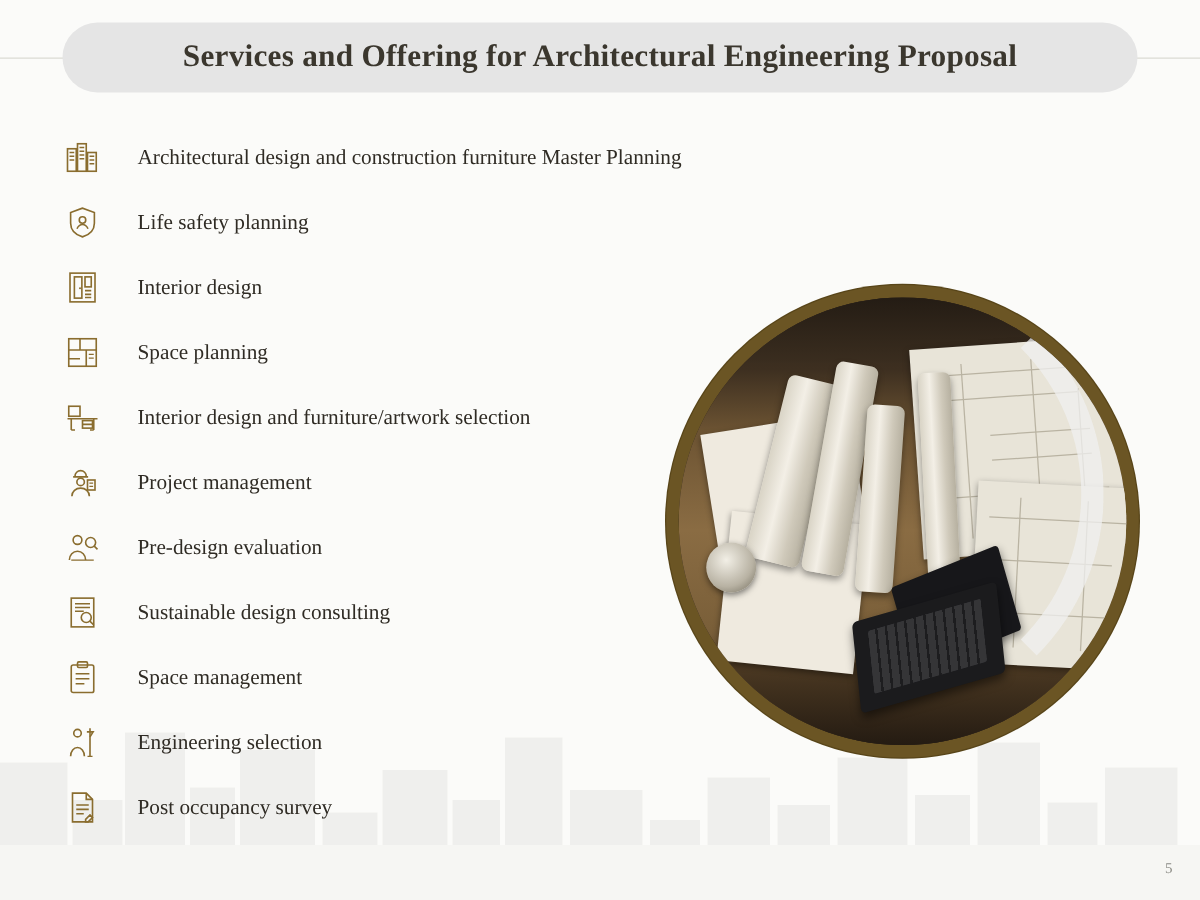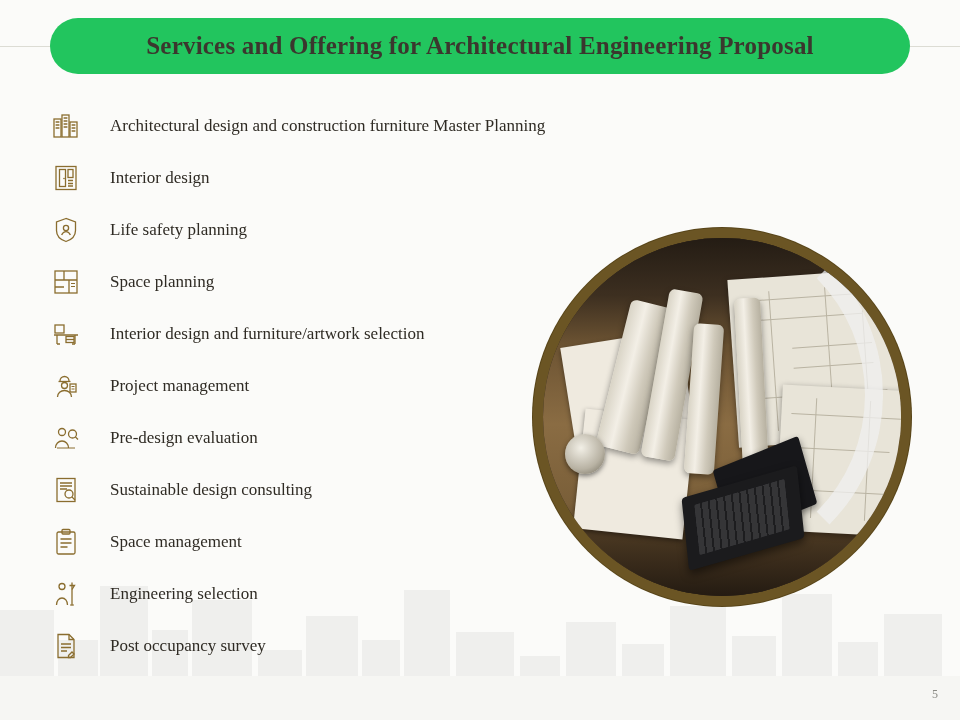--- a/index.html
+++ b/index.html
@@ -37,21 +37,21 @@
     width: 960px;
     height: 1px;
     background: #dcdcd4;
   }
   .title-pill {
     position: absolute;
     left: 50px;
     top: 18px;
     width: 860px;
     height: 56px;
-    background: #22c55e;
+    background: #e5e5e5;
     border-radius: 28px;
     display: flex;
     align-items: center;
     justify-content: center;
   }
   .title-text {
     font-family: "Liberation Serif", serif;
     font-weight: bold;
     font-size: 25px;
     color: #3b372e;
@@ -245,39 +245,39 @@
           <rect x="19" y="11" width="7" height="15"></rect>
           <path d="M4.6 11h3.8M4.6 14h3.8M4.6 17h3.8M12.6 7h3.8M12.6 10h3.8M12.6 13h3.8M12.6 16h3.8M20.6 14h3.8M20.6 17h3.8M20.6 20h3.8"></path>
         </svg>
       </span>
       <span class="item-label">Architectural design and construction furniture Master Planning</span>
     </div>
 
     <div class="list-item">
       <span class="icon-box">
         <svg width="30" height="30" viewBox="0 0 30 30" fill="none" stroke="#8a6d2f" stroke-width="1.3">
+          <path d="M15 3.5 5.5 7v8.5c0 5.5 4.2 9.3 9.5 11 5.3-1.7 9.5-5.5 9.5-11V7L15 3.5z"></path>
+          <circle cx="15" cy="13" r="2.6"></circle>
+          <path d="M10.6 20c1-2.3 2.6-3.4 4.4-3.4s3.4 1.1 4.4 3.4"></path>
+        </svg>
+      </span>
+      <span class="item-label">Life safety planning</span>
+    </div>
+
+    <div class="list-item">
+      <span class="icon-box">
+        <svg width="30" height="30" viewBox="0 0 30 30" fill="none" stroke="#8a6d2f" stroke-width="1.3">
           <rect x="5" y="3.5" width="20" height="23"></rect>
           <rect x="8.5" y="6.5" width="6" height="17"></rect>
           <rect x="17" y="6.5" width="5" height="8"></rect>
           <path d="M17 17.5h5M17 20.5h5M17 23h5"></path>
           <circle cx="13" cy="15.5" r="0.8" fill="#8a6d2f" stroke="none"></circle>
         </svg>
       </span>
       <span class="item-label">Interior design</span>
-    </div>
-
-    <div class="list-item">
-      <span class="icon-box">
-        <svg width="30" height="30" viewBox="0 0 30 30" fill="none" stroke="#8a6d2f" stroke-width="1.3">
-          <path d="M15 3.5 5.5 7v8.5c0 5.5 4.2 9.3 9.5 11 5.3-1.7 9.5-5.5 9.5-11V7L15 3.5z"></path>
-          <circle cx="15" cy="13" r="2.6"></circle>
-          <path d="M10.6 20c1-2.3 2.6-3.4 4.4-3.4s3.4 1.1 4.4 3.4"></path>
-        </svg>
-      </span>
-      <span class="item-label">Life safety planning</span>
     </div>
 
     <div class="list-item">
       <span class="icon-box">
         <svg width="30" height="30" viewBox="0 0 30 30" fill="none" stroke="#8a6d2f" stroke-width="1.3">
           <rect x="4" y="4" width="22" height="22"></rect>
           <path d="M4 13h9V4M13 13h13M18 13v13M4 20h9"></path>
           <path d="M20 16.5h4M20 19.5h4" stroke-width="1"></path>
         </svg>
       </span>

